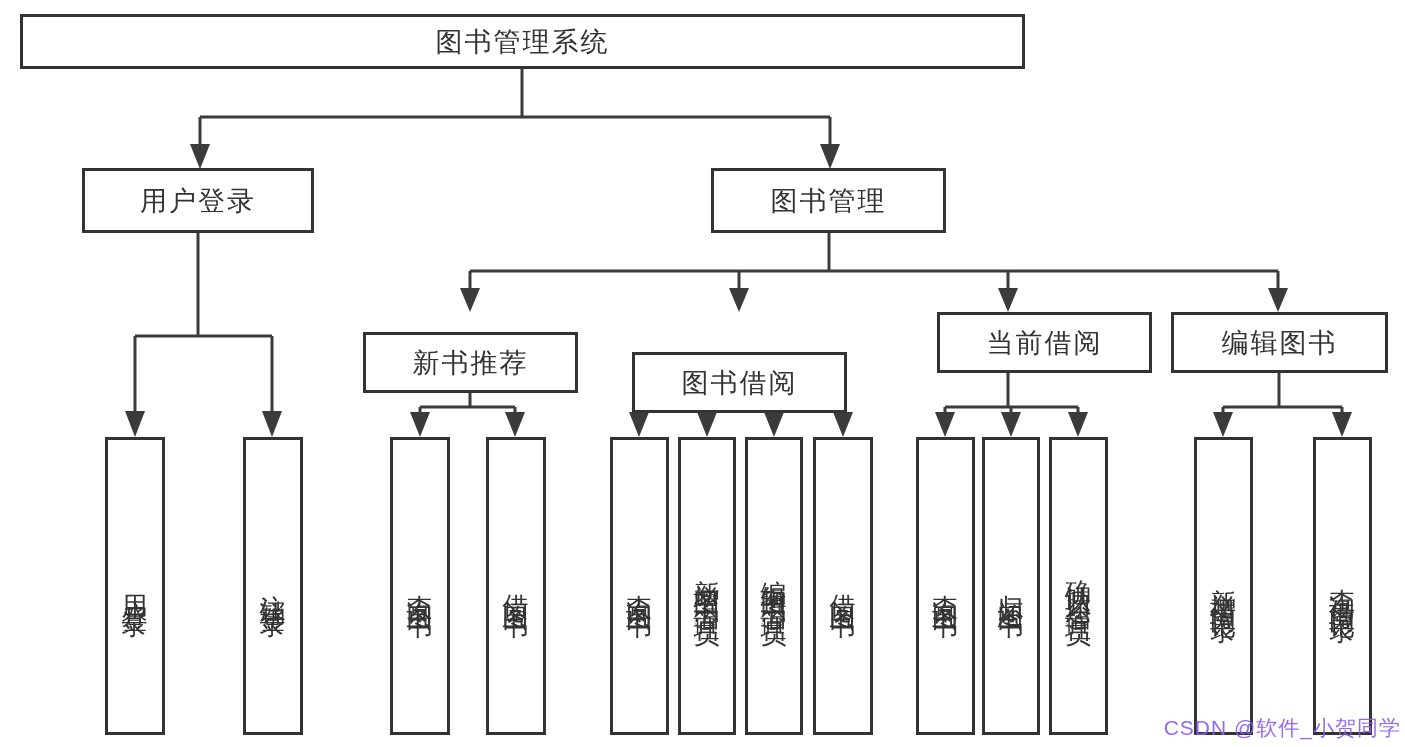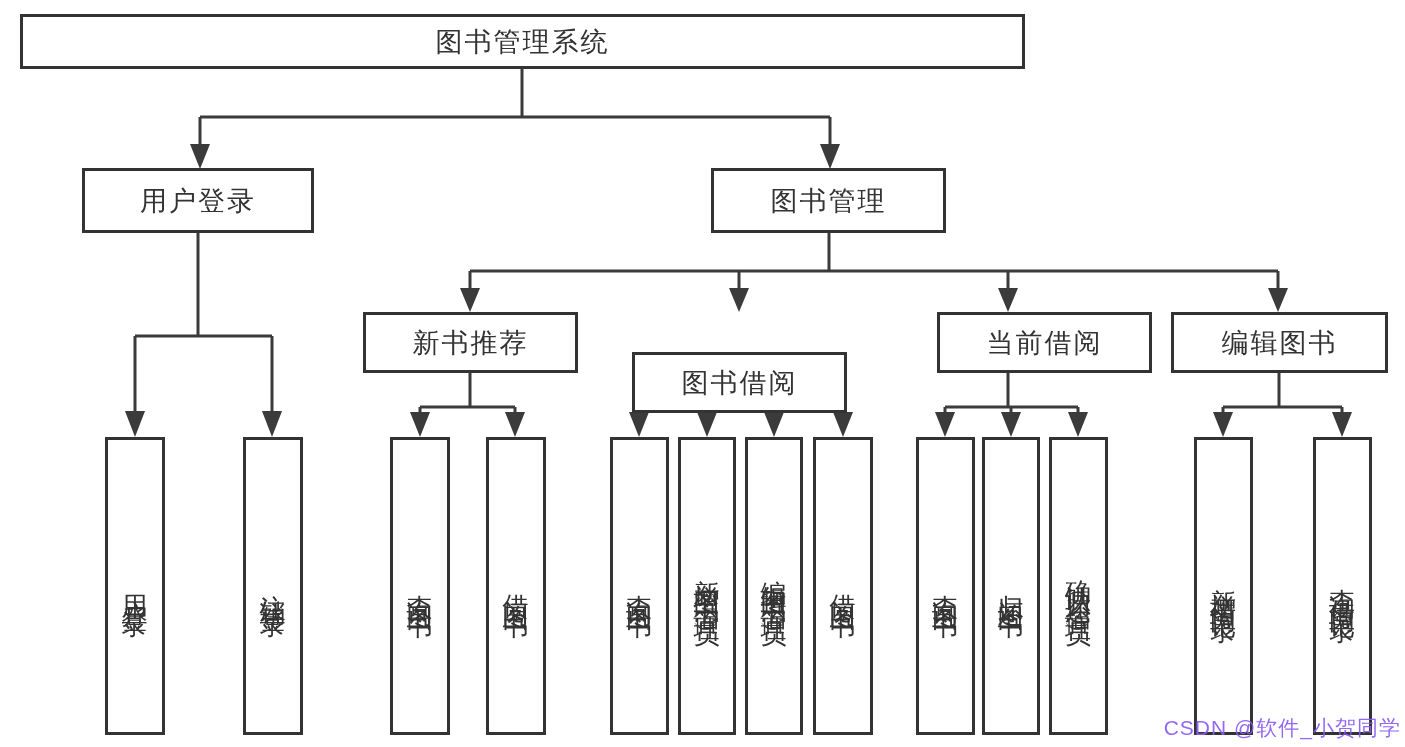--- a/index.html
+++ b/index.html
@@ -131,21 +131,21 @@
     <span>图书管理系统</span>
   </div>
 
   <div class="box hbox" style="left:82px; top:168px; width:232px; height:65px;">
     <span>用户登录</span>
   </div>
   <div class="box hbox" style="left:711px; top:168px; width:235px; height:65px;">
     <span>图书管理</span>
   </div>
 
-  <div class="box hbox" style="left:363px; top:312px; width:215px; height:61px;">
+  <div class="box hbox" style="left:363px; top:332px; width:215px; height:61px;">
     <span>新书推荐</span>
   </div>
   <div class="box hbox" style="left:632px; top:312px; width:215px; height:61px;margin-top:40px;">
     <span>图书借阅</span>
   </div>
   <div class="box hbox" style="left:901px; top:312px; width:215px; height:61px;margin-left:36px;">
     <span>当前借阅</span>
   </div>
   <div class="box hbox" style="left:1171px; top:312px; width:217px; height:61px;">
     <span>编辑图书</span>

